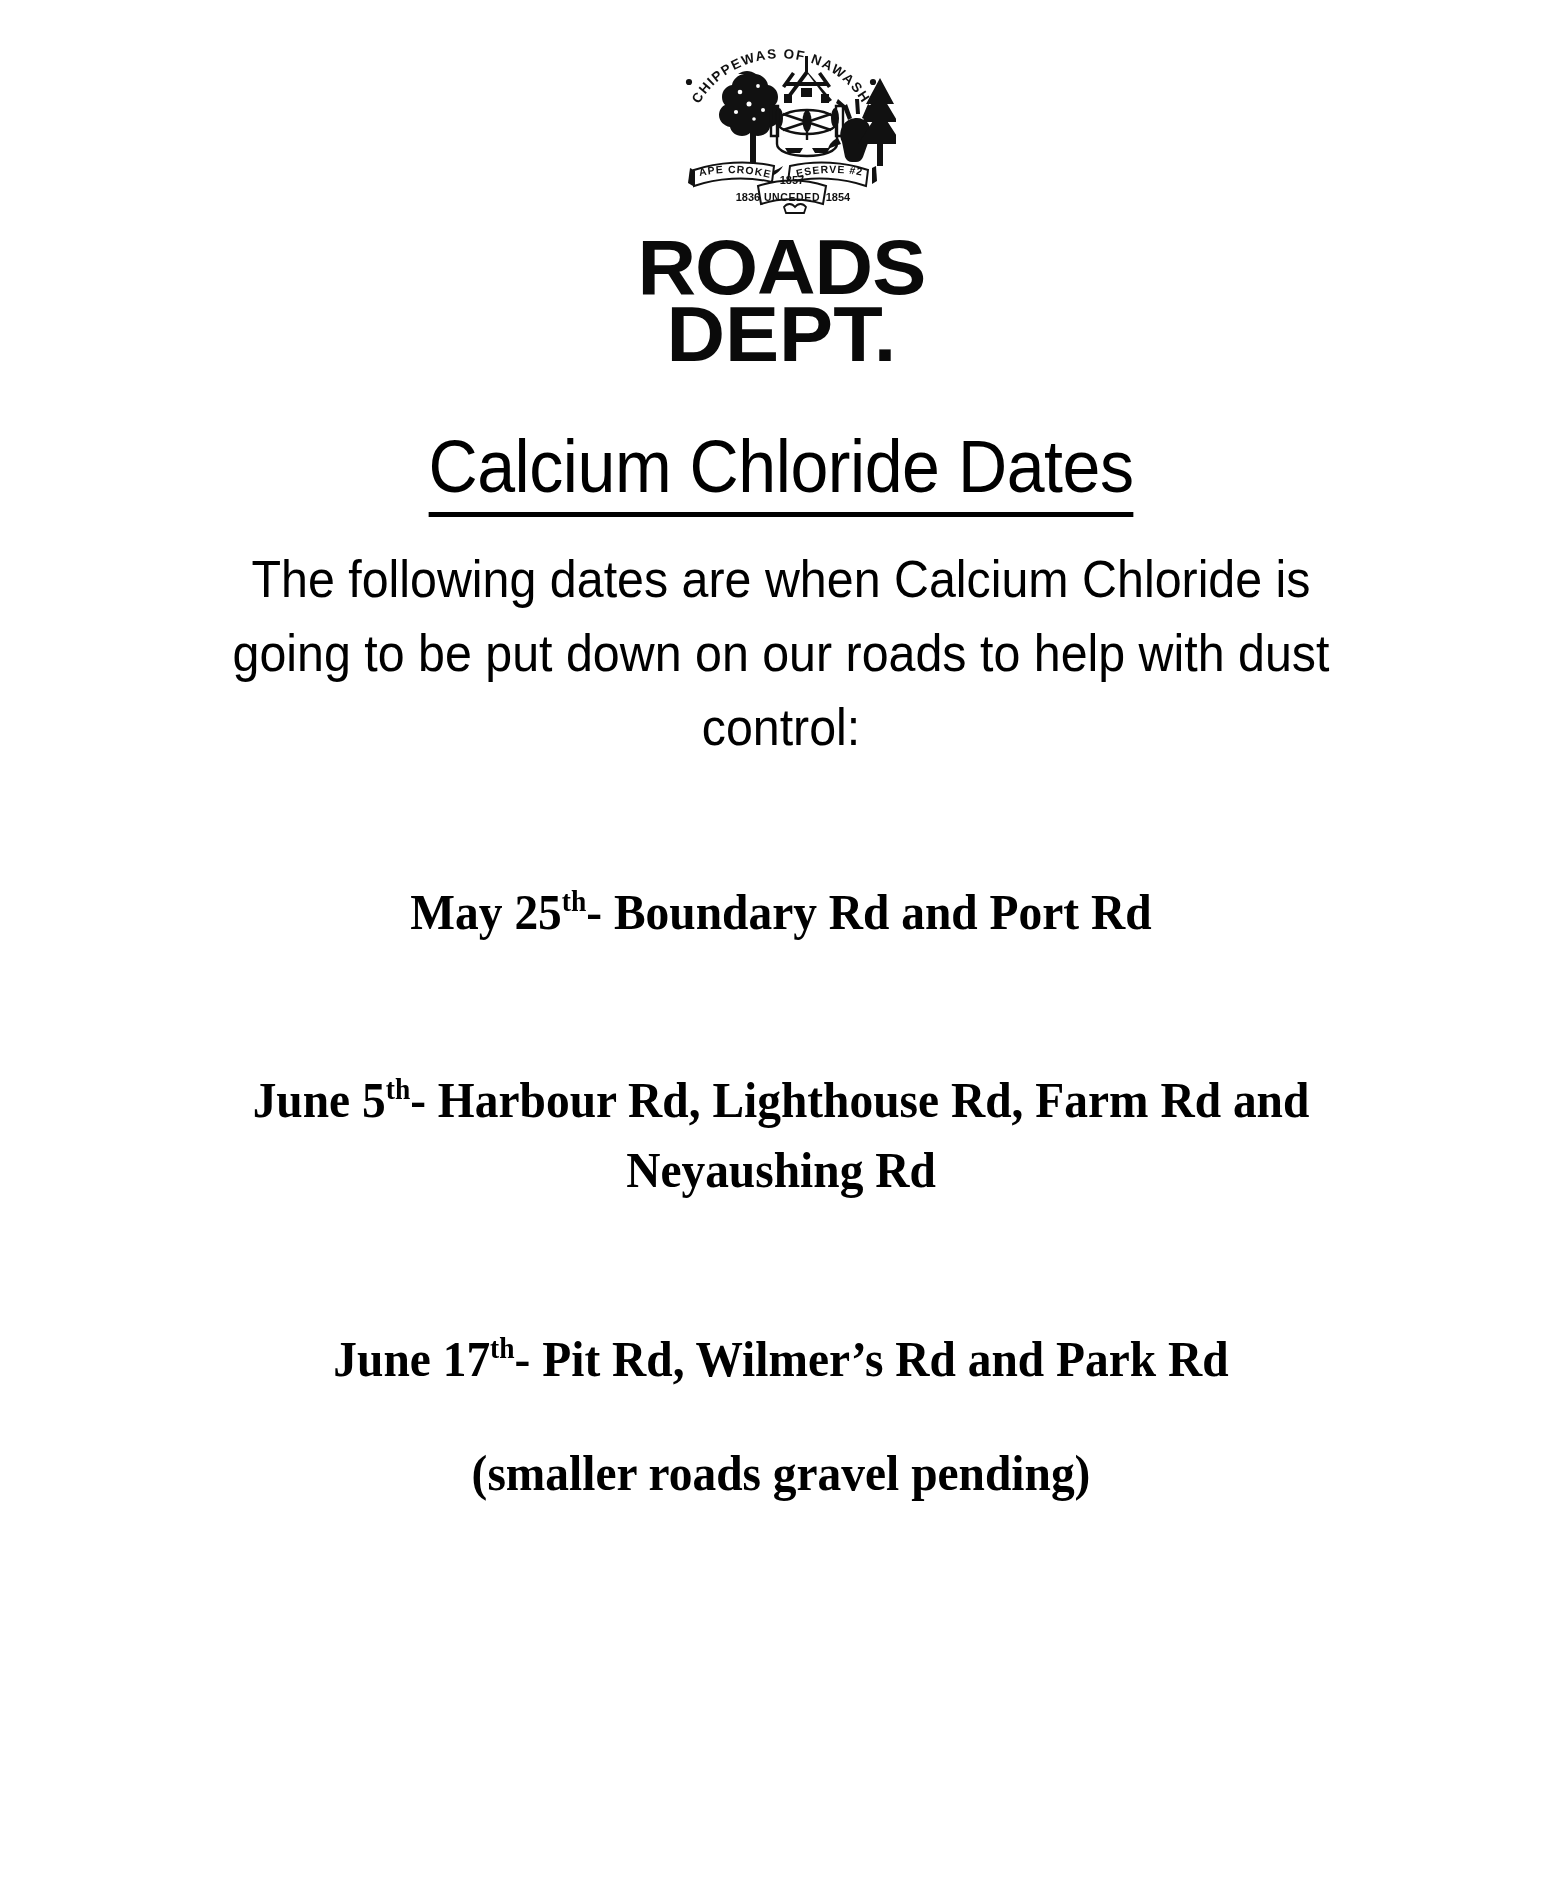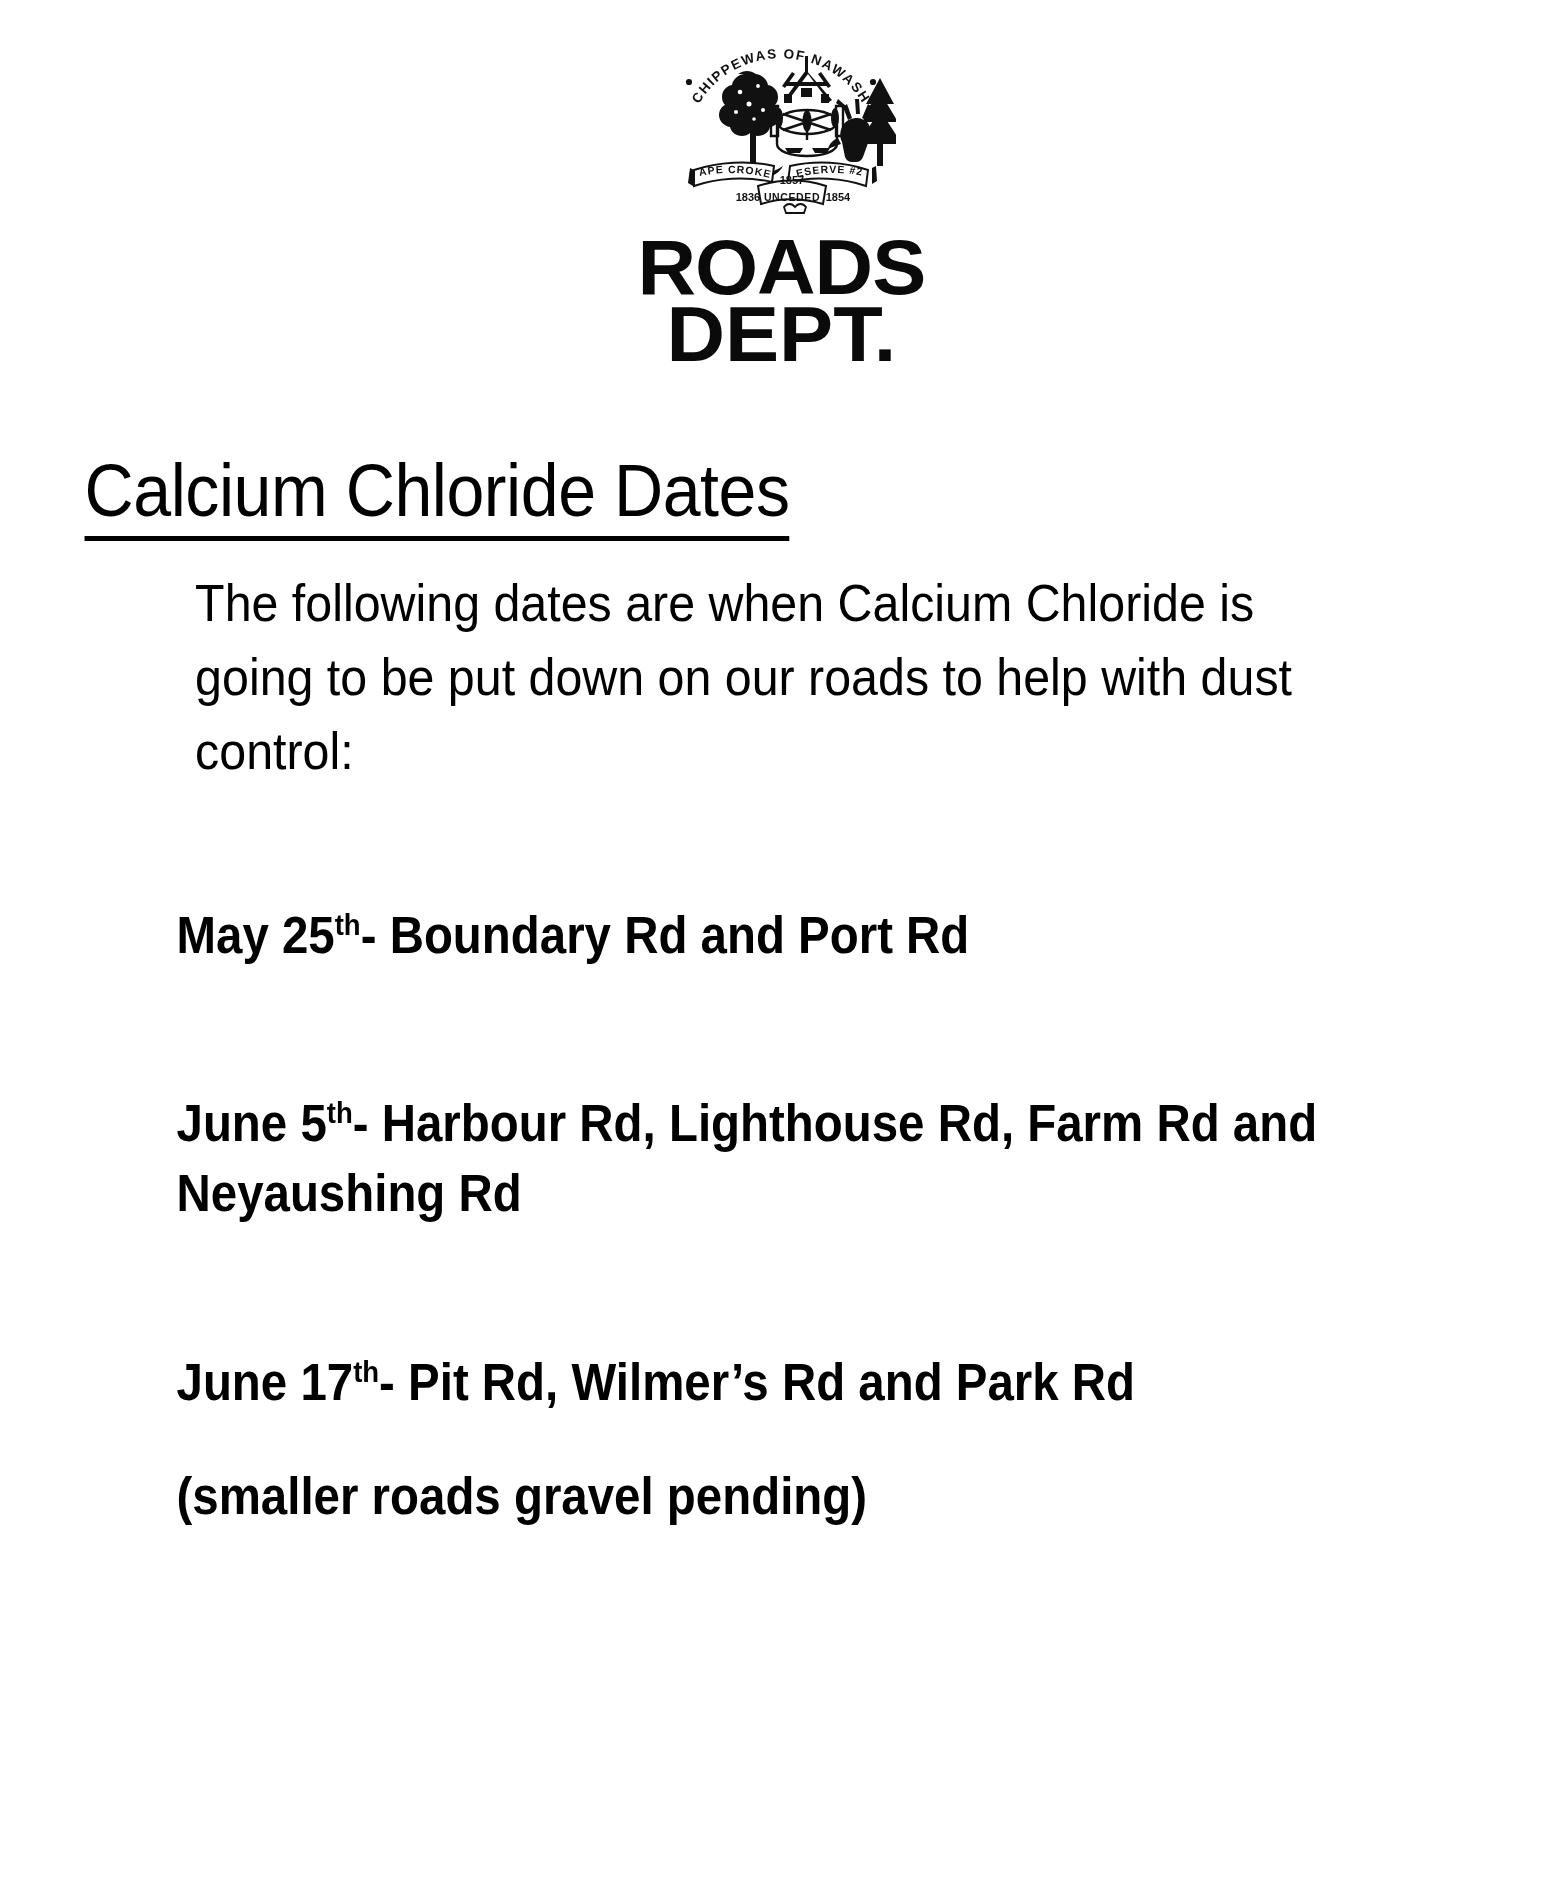--- a/index.html
+++ b/index.html
@@ -54,22 +54,23 @@
   .dept-wordmark .wm-line {
     display: block;
     white-space: nowrap;
   }
   .dept-wordmark .wm-line-2 {
     letter-spacing: 0px;
   }
 
   
   .notice {
-    margin-top: 86px;
+    margin-top: 62px;
     padding: 0 24px;
+    text-align: center;
   }
 
   .notice-title {
     font-size: 74px;
     line-height: 1.0;
     font-weight: normal;
     margin: 0;
     letter-spacing: -0.5px;
     transform: scaleX(0.92);
     transform-origin: center center;
@@ -86,20 +87,21 @@
     font-size: 52px;
     line-height: 1.42;
     font-weight: normal;
     max-width: 1260px;
     transform: scaleX(0.93);
     transform-origin: center center;
   }
 
   .schedule {
     margin-top: 112px;
+    font-family: Liberation Serif, serif;
   }
 
   .schedule-entry {
     font-size: 51px;
     line-height: 1.38;
     font-weight: bold;
     margin: 0 auto 118px;
     max-width: 1300px;
     transform: scaleX(0.93);
     transform-origin: center center;

